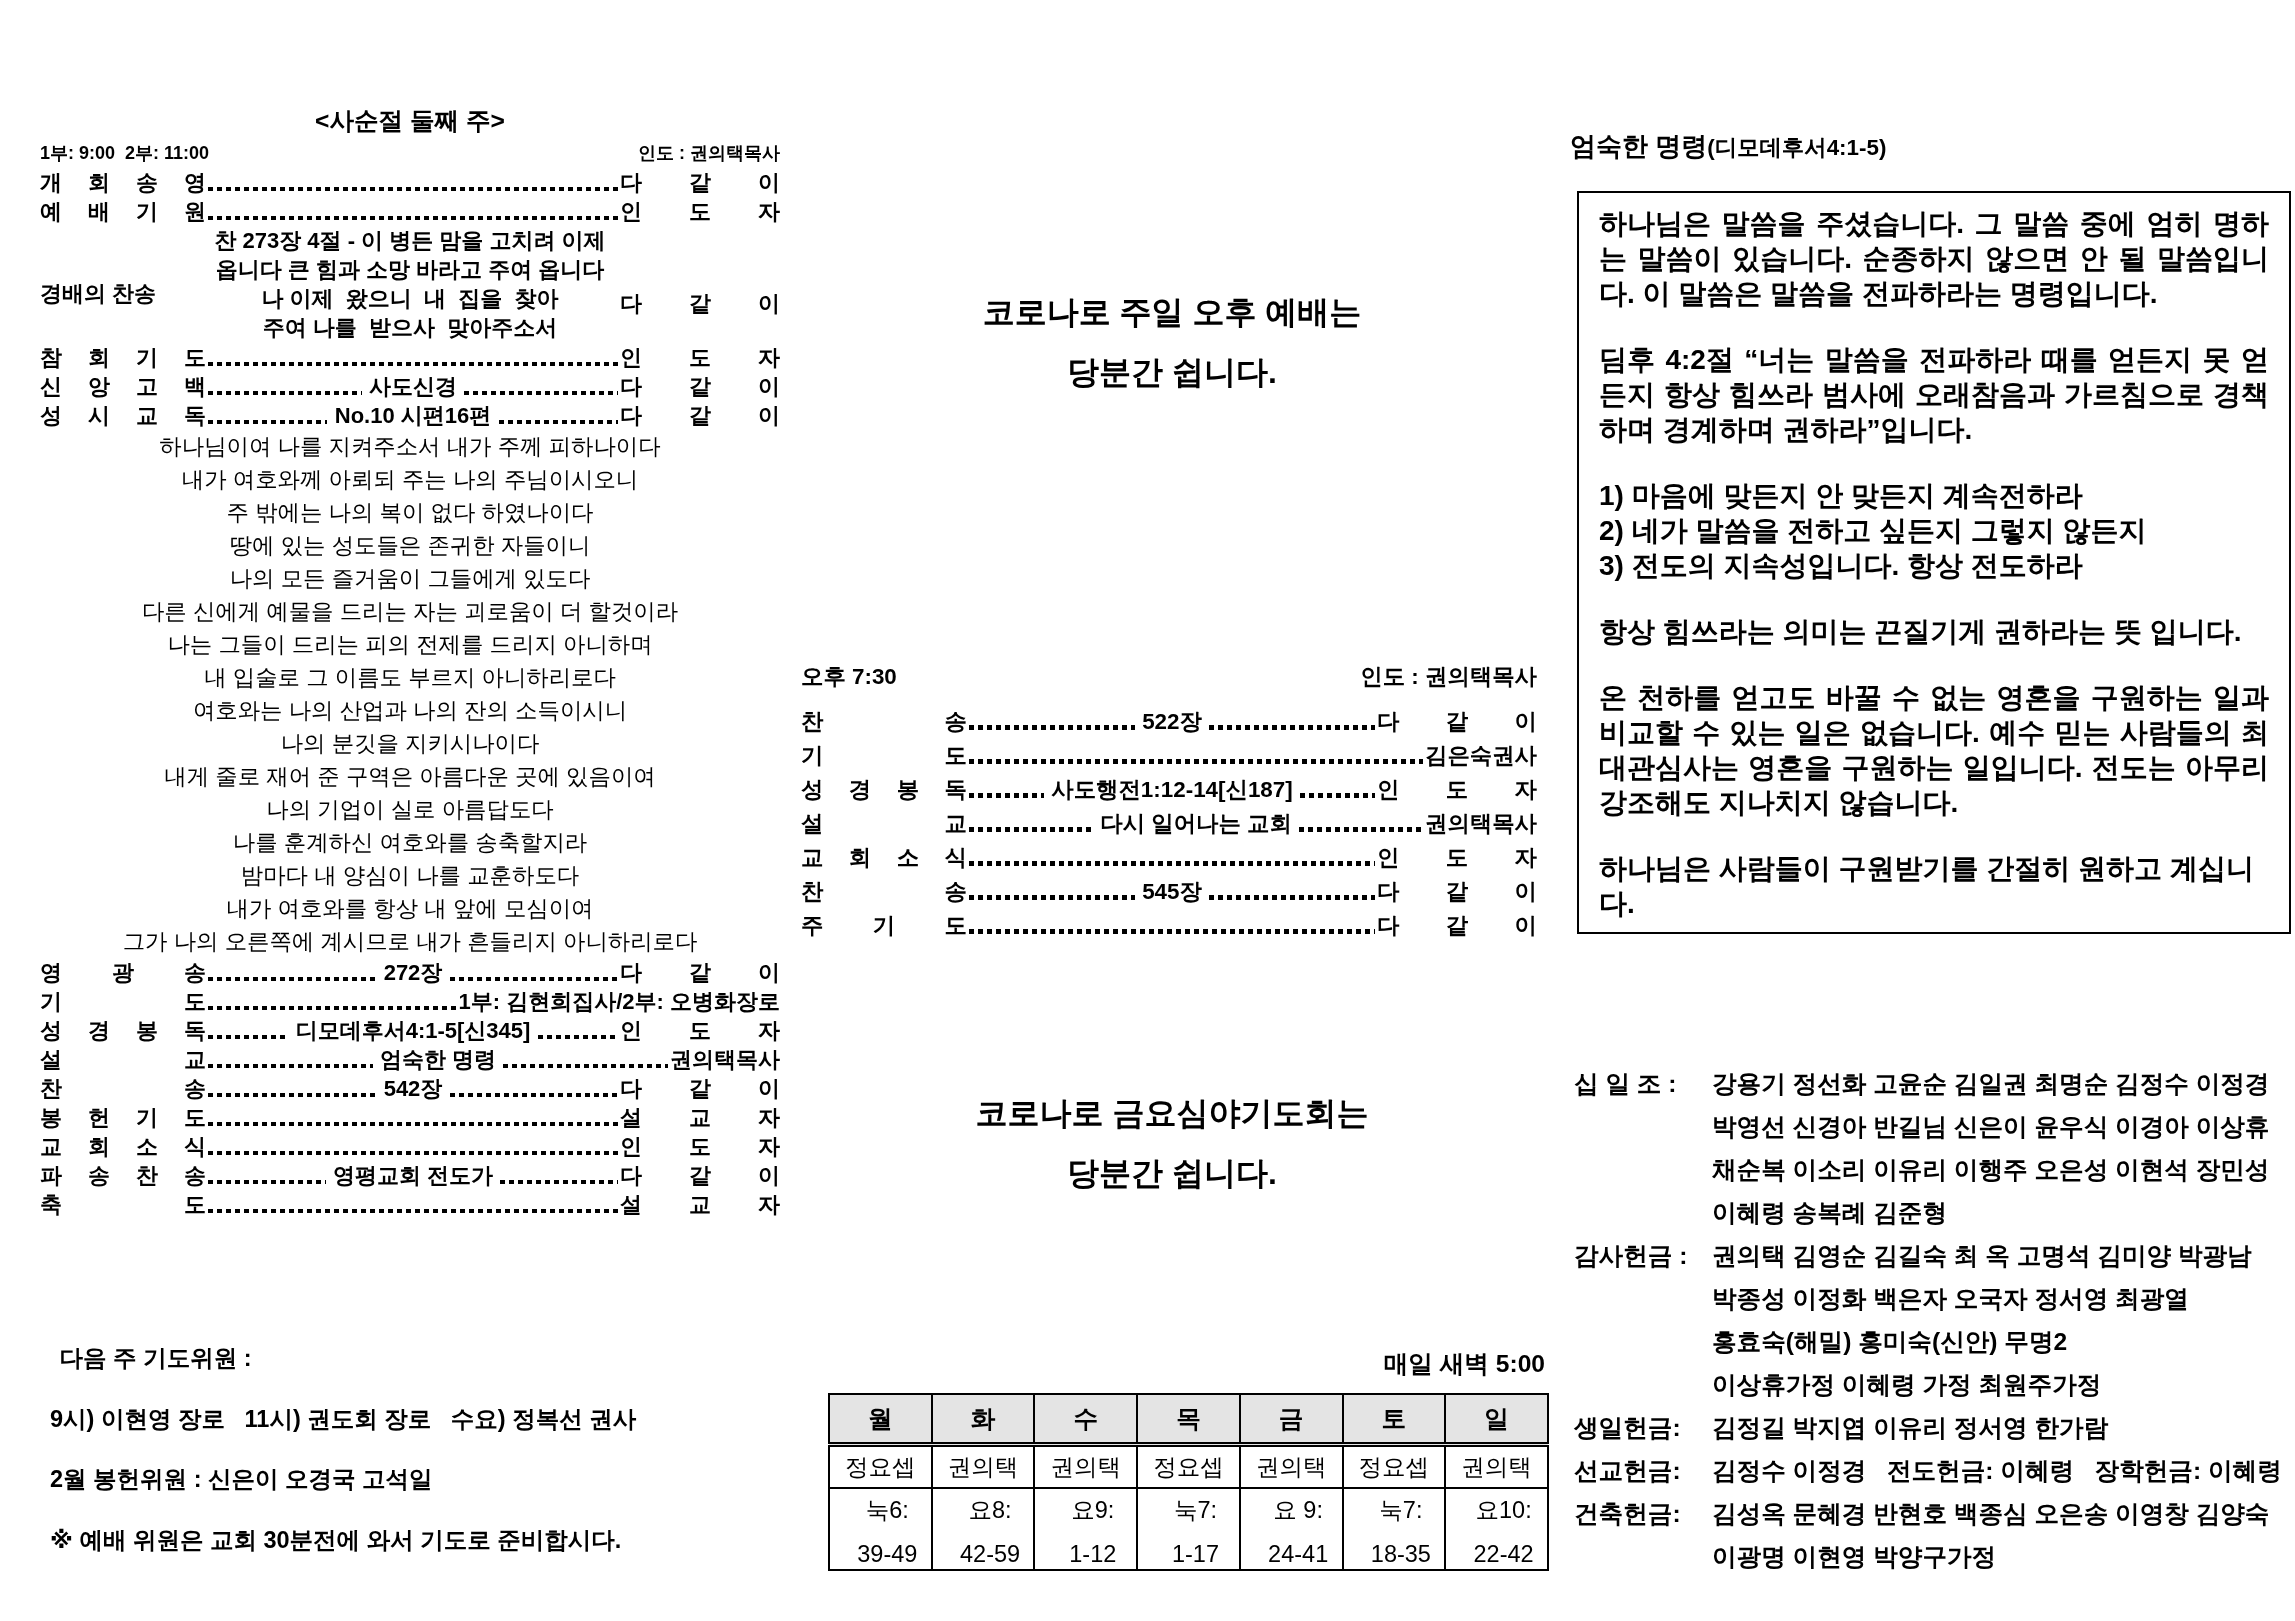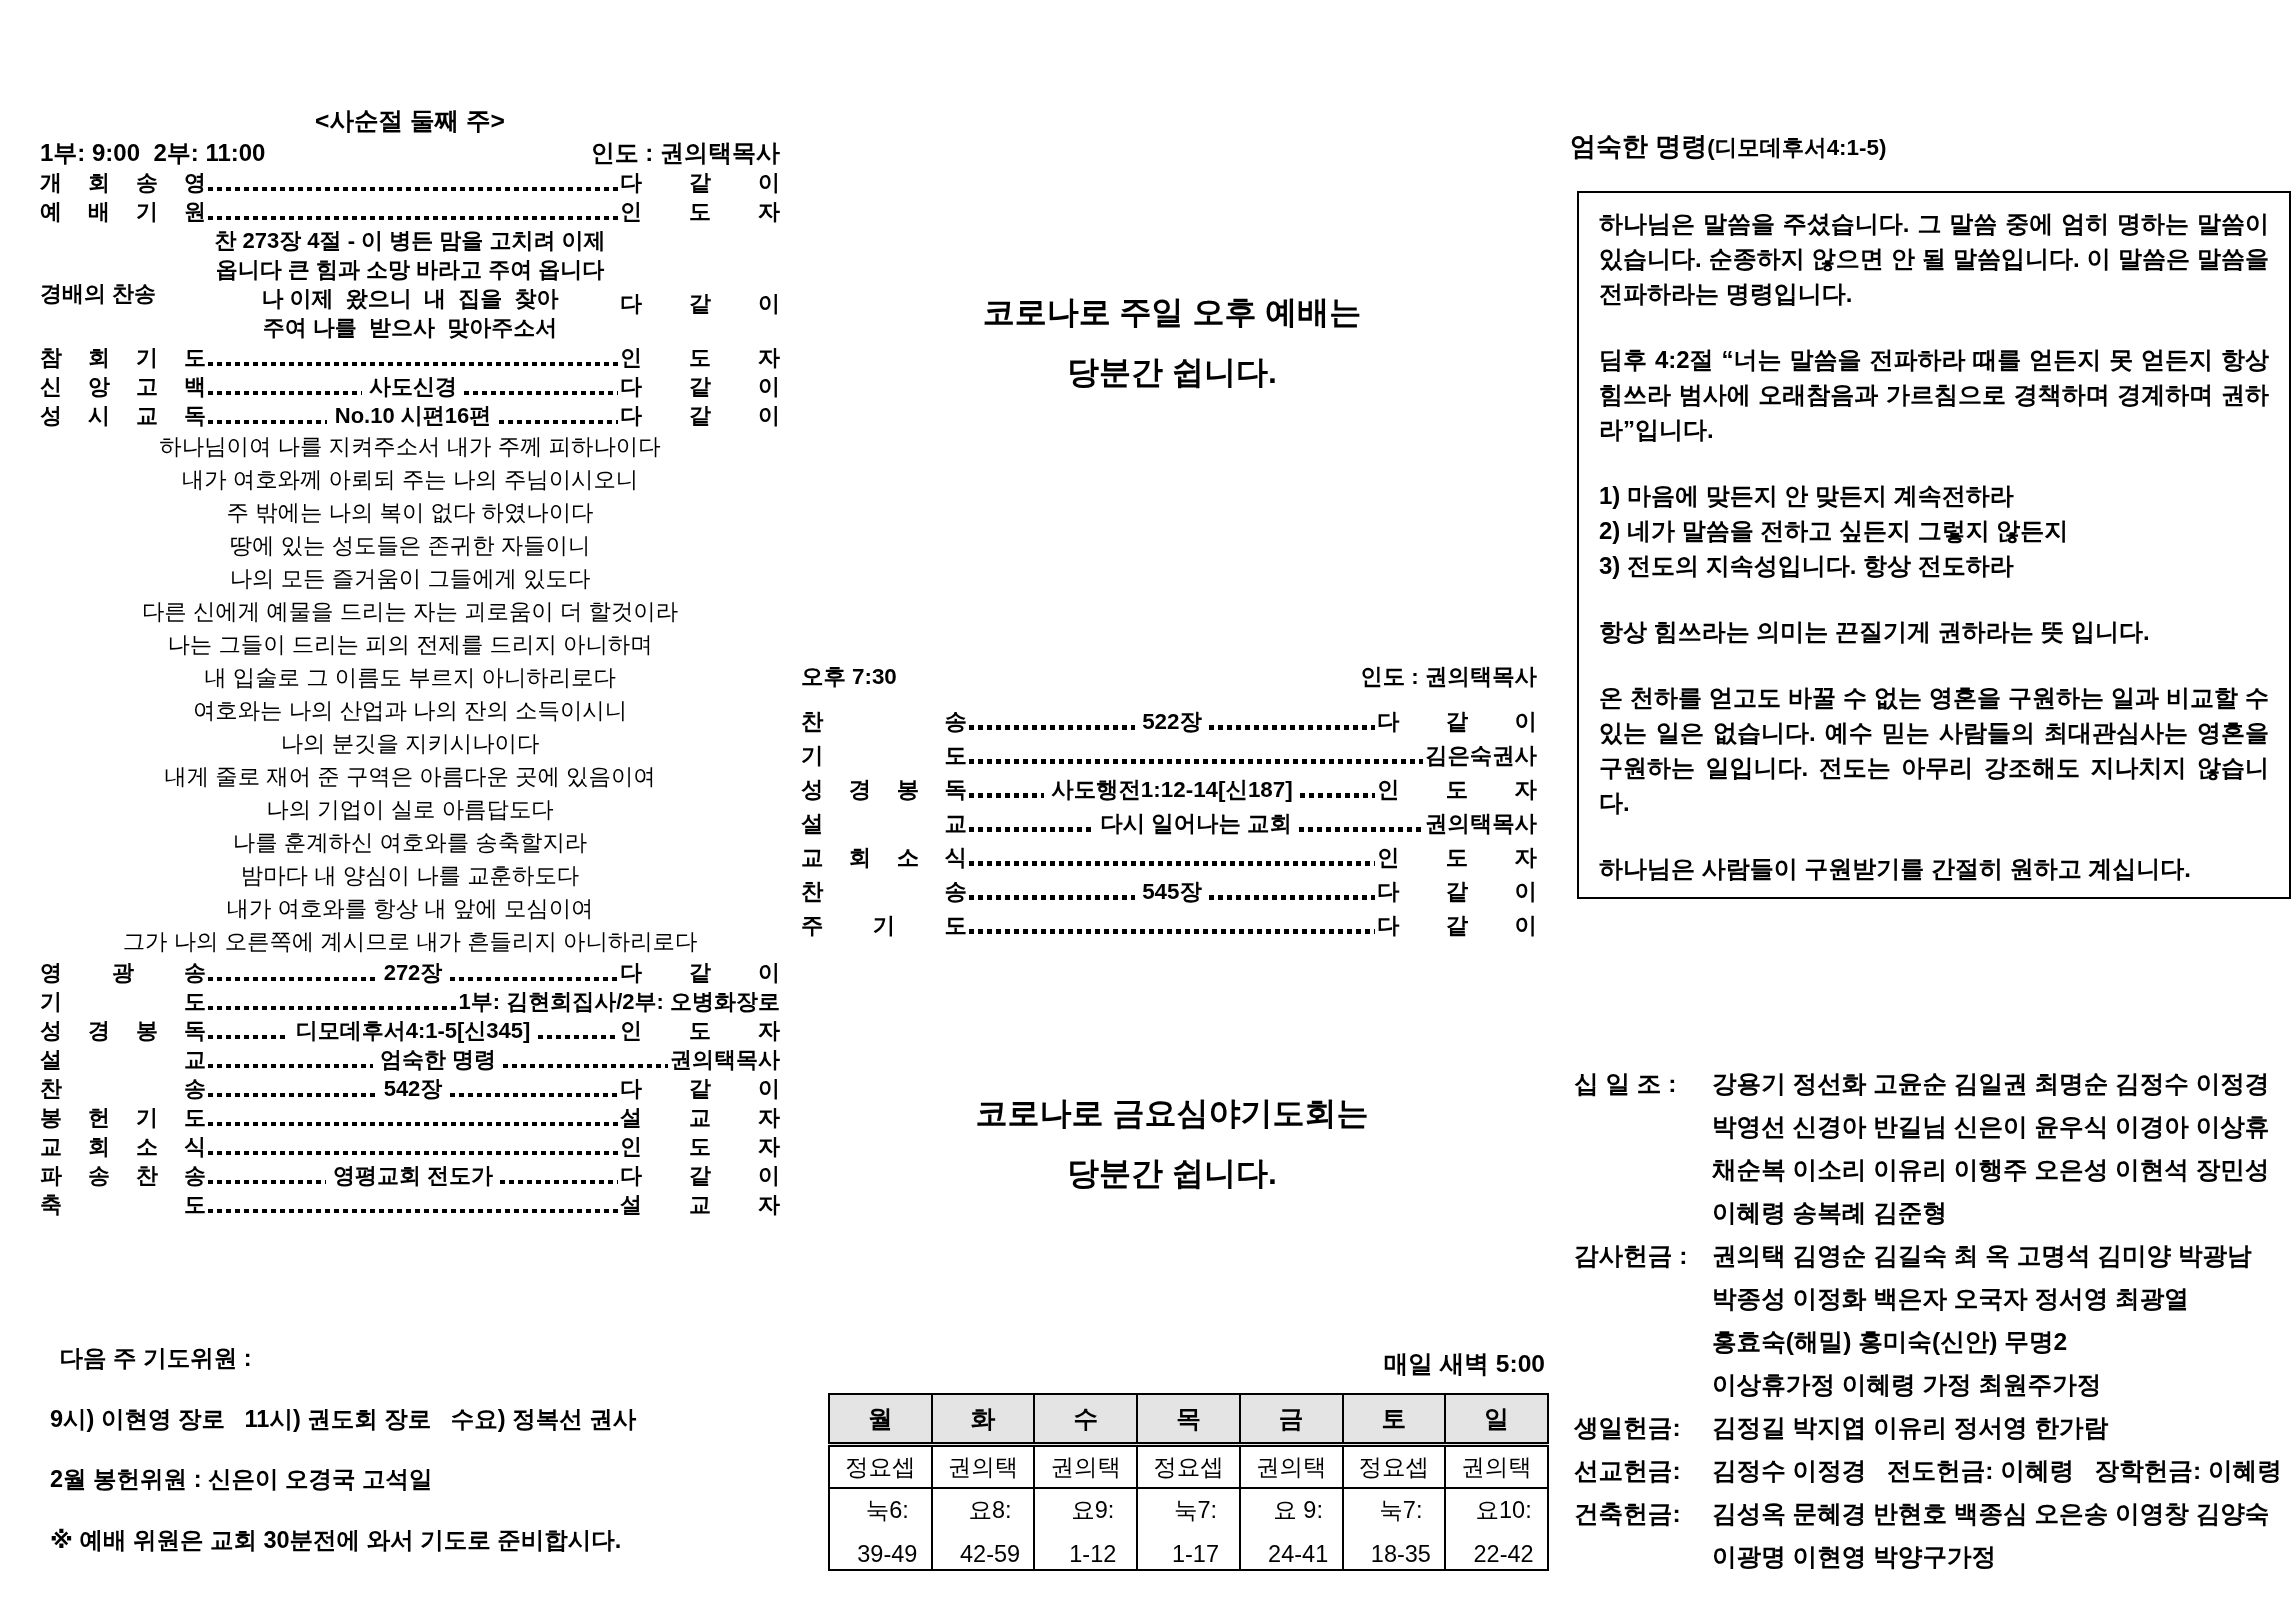--- a/index.html
+++ b/index.html
@@ -6,21 +6,21 @@
   body{
     width:2295px;height:1621px;position:relative;background:#ffffff;color:#000;
     font-family:"Liberation Sans","DejaVu Sans",sans-serif;font-weight:700;
     overflow:hidden;
   }
   .abs{position:absolute;}
 
   
   .col-left{left:40px;top:104px;width:740px;}
   .w-title{text-align:center;font-size:24.6px;line-height:34px;}
-  .w-sub{display:flex;justify-content:space-between;font-size:24px;line-height:30px;white-space:pre-wrap;}
+  .w-sub{display:flex;justify-content:space-between;font-size:18px;line-height:30px;white-space:pre-wrap;}
 
   .orow{display:flex;align-items:center;height:29px;font-size:22px;white-space:pre-wrap;}
   .orow.mid{height:34px;font-size:22.4px;}
   .olabel{width:166px;flex:none;}
   .spread{text-align:justify;text-align-last:justify;}
   .ovalue{width:160px;flex:none;}
   .ovalue.plain{width:auto;text-align:right;}
   .ocenter{padding:0 5.3px;flex:none;}
   .lead{flex:1;height:4.8px;margin:13px 2.1px 0;
         background:repeating-linear-gradient(90deg,#000 0 4.8px,transparent 4.8px 9px);}
@@ -47,21 +47,21 @@
   .dawn-table th{background:#e4e4e4;height:47px;font-size:24.6px;border-bottom:5.3px double #000;}
   .dawn-table td.name{height:40px;font-size:23.5px;font-weight:400;}
   .dawn-table td.ref{height:80px;font-size:23.5px;font-weight:400;padding-left:14px;}
   .ref-top{margin-top:3.2px;}
   .ref-bot{margin-top:15px;}
 
   
   .r-title{left:1570px;top:129px;width:721px;font-size:26px;}
   .r-title .ref{font-size:22.4px;}
   .r-box{left:1577px;top:191px;width:670px;border:2.1px solid #000;padding:13.3px 20px 10.7px 20px;}
-  .r-box p{margin:0 0 31px;font-size:24px;line-height:35px;}
+  .r-box p{margin:0 0 31px;font-size:28px;line-height:35px;}
   .r-box p.just{text-align:justify;}
   .r-box p.tight{margin-bottom:0;}
   .r-donations{left:1574px;top:1062px;width:718px;}
   .dgroup{display:flex;font-size:24.6px;line-height:43px;}
   .dlabel{width:138px;flex:none;}
   .dlines{flex:1;}
   .dline{white-space:pre-wrap;}
 </style>
 </head>
 <body>

